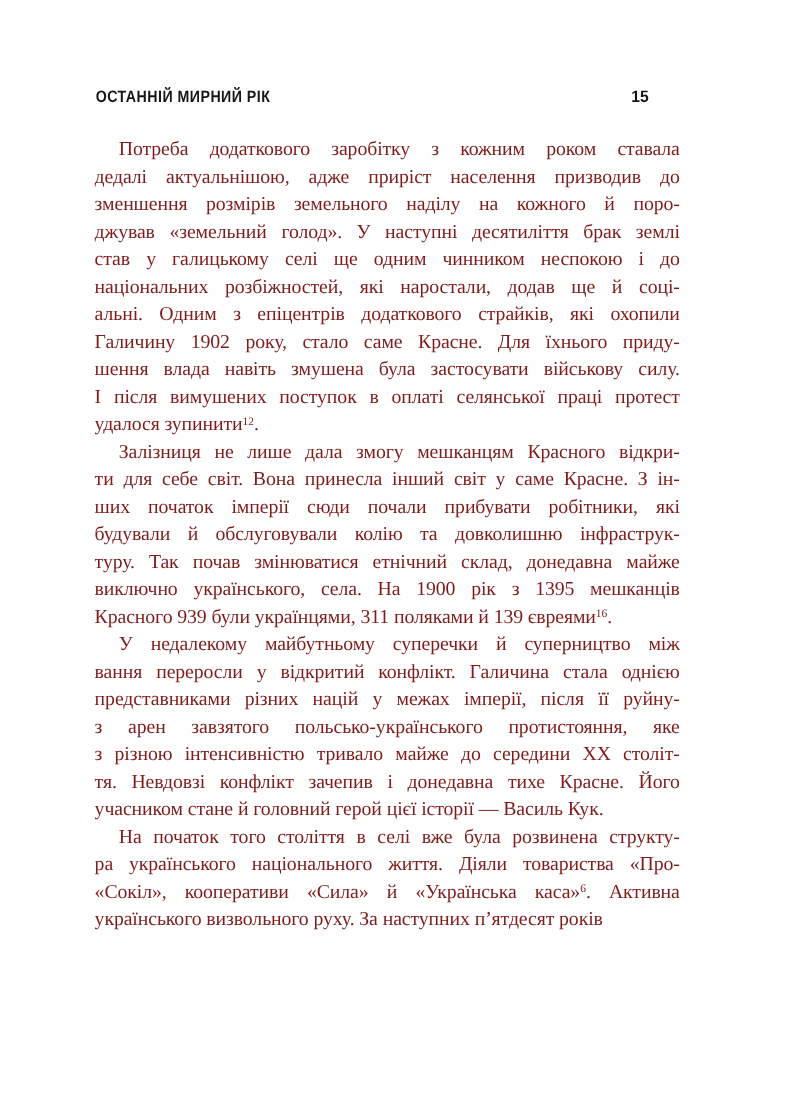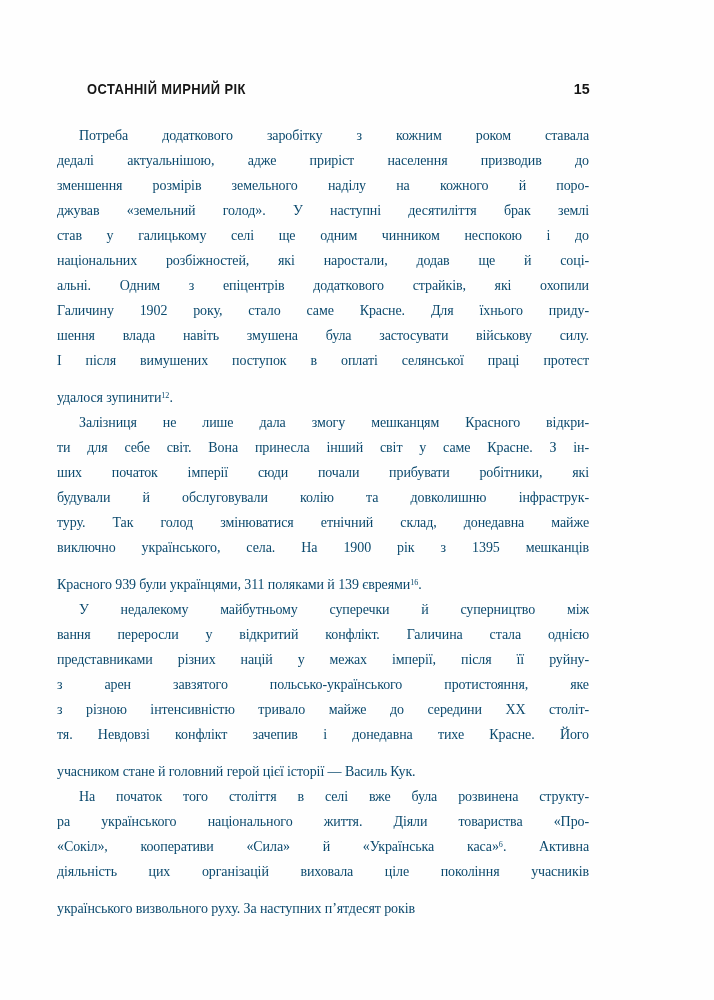--- a/index.html
+++ b/index.html
@@ -37,40 +37,39 @@
     letter-spacing: 0.5px;
     white-space: nowrap;
   }
   .running-head .folio {
     display: inline-block;
     transform: scaleX(0.95);
     transform-origin: right center;
   }
   .text-block {
     position: absolute;
-    left: 57px;
+    left: 86px;
     top: 123px;
     width: 532px;
-    font-size: 14px;
-    color: #0c4a6e;
+    font-size: 18px;
+    color: #7f1d1d;
   }
   .line {
     height: 25px;
     line-height: 25px;
     text-align: justify;
     text-align-last: justify;
     overflow: hidden;
     letter-spacing: -0.1px;
   }
   .line.first {
     text-indent: 22px;
   }
   .line.last {
     text-align-last: left;
-    margin-top: 12px;
   }
   .line sup {
     font-size: 0.58em;
     line-height: 0;
     vertical-align: baseline;
     position: relative;
     top: -0.45em;
     letter-spacing: 0;
   }
 </style>
@@ -93,30 +92,29 @@
       <div class="line">національних розбіжностей, які наростали, додав ще й соці-</div>
       <div class="line">альні. Одним з епіцентрів додаткового страйків, які охопили</div>
       <div class="line">Галичину 1902 року, стало саме Красне. Для їхнього приду-</div>
       <div class="line">шення влада навіть змушена була застосувати військову силу.</div>
       <div class="line">І після вимушених поступок в оплаті селянської праці протест</div>
       <div class="line last">удалося зупинити<sup>12</sup>.</div>
       <div class="line first">Залізниця не лише дала змогу мешканцям Красного відкри-</div>
       <div class="line">ти для себе світ. Вона принесла інший світ у саме Красне. З ін-</div>
       <div class="line">ших початок імперії сюди почали прибувати робітники, які</div>
       <div class="line">будували й обслуговували колію та довколишню інфраструк-</div>
-      <div class="line">туру. Так голод змінюватися етнічний склад, донедавна майже</div>
+      <div class="line">туру. Так почав змінюватися етнічний склад, донедавна майже</div>
       <div class="line">виключно українського, села. На 1900 рік з 1395 мешканців</div>
       <div class="line last">Красного 939 були українцями, 311 поляками й 139 євреями<sup>16</sup>.</div>
       <div class="line first">У недалекому майбутньому суперечки й суперництво між</div>
       <div class="line">вання переросли у відкритий конфлікт. Галичина стала однією</div>
       <div class="line">представниками різних націй у межах імперії, після її руйну-</div>
       <div class="line">з арен завзятого польсько-українського протистояння, яке</div>
       <div class="line">з різною інтенсивністю тривало майже до середини XX століт-</div>
       <div class="line">тя. Невдовзі конфлікт зачепив і донедавна тихе Красне. Його</div>
       <div class="line last">учасником стане й головний герой цієї історії — Василь Кук.</div>
       <div class="line first">На початок того століття в селі вже була розвинена структу-</div>
       <div class="line">ра українського національного життя. Діяли товариства «Про-</div>
       <div class="line">«Сокіл», кооперативи «Сила» й «Українська каса»<sup>6</sup>. Активна</div>
-      <div class="line">діяльність цих організацій виховала ціле покоління учасників</div>
       <div class="line last">українського визвольного руху. За наступних п’ятдесят років</div>
     </div>
 
 </div>
 
 </body></html>

